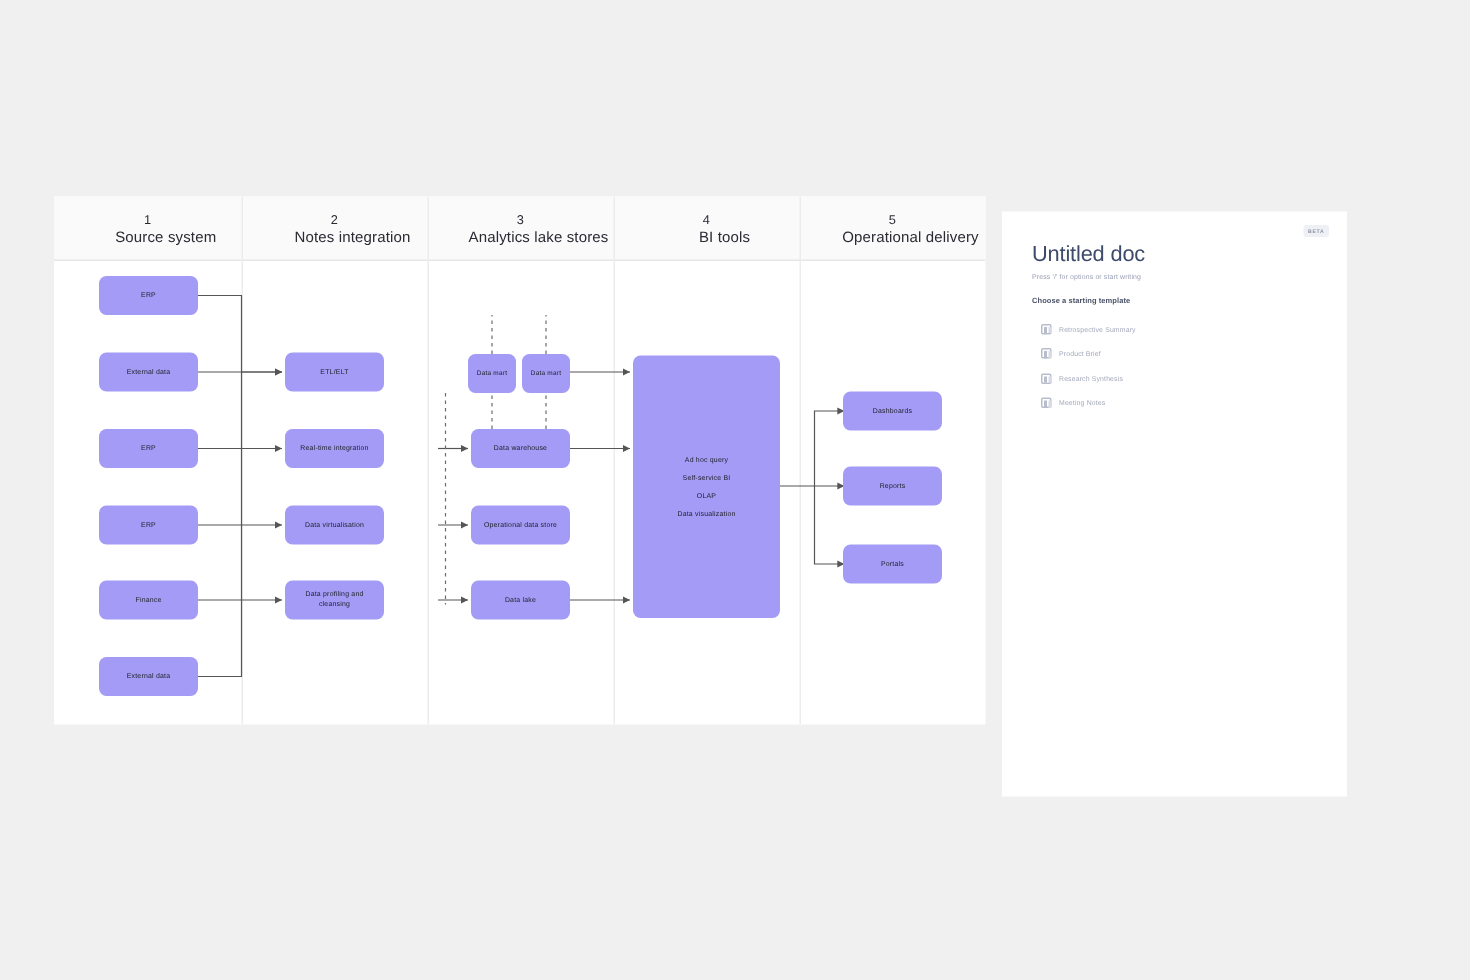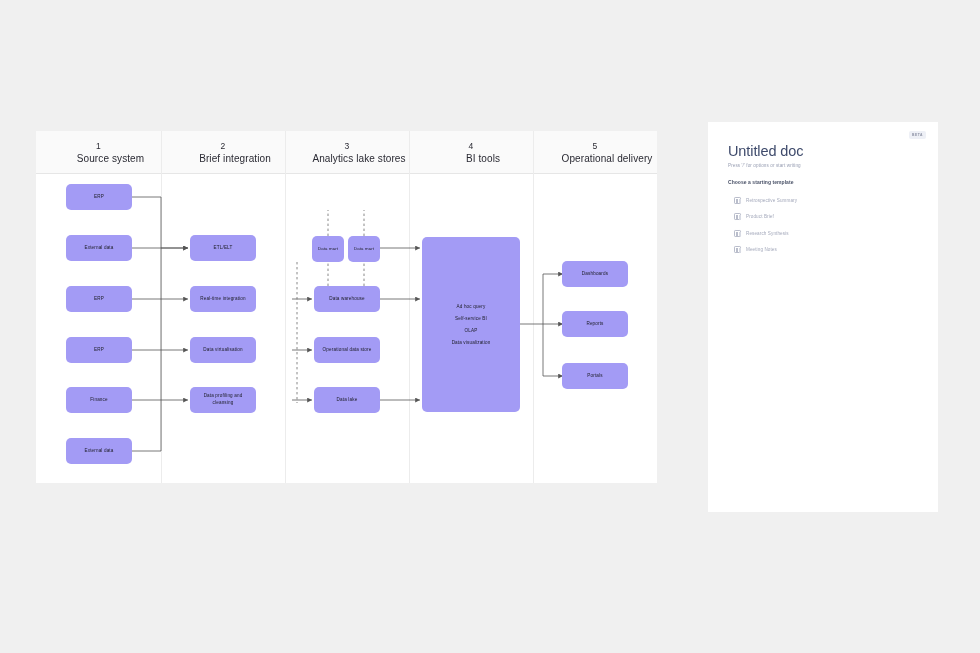--- a/index.html
+++ b/index.html
@@ -68,24 +68,23 @@
     font-size: 4.6px;
     letter-spacing: .15px;
   }
   .node-bi span { display: block; white-space: nowrap; }
 
   svg.wires { position: absolute; left: 0; top: 0; width: 621px; height: 352px; }
 
   
   #doc-panel {
     position: absolute;
-    left: 668px; top: 122px;
+    left: 668px; top: 141px;
     width: 230px; height: 390px;
     background: #ffffff;
-    margin-left: 40px;
   }
   #beta-badge {
     position: absolute; right: 12px; top: 9px;
     font-size: 3.4px; font-weight: bold;
     letter-spacing: .5px;
     color: #8b90a3;
     background: #eef0f6;
     border-radius: 2px;
     padding: 2px 3px;
   }
@@ -135,21 +134,21 @@
 
   <div id="diagram-panel">
 
     <div id="swimlane-header">
       <div class="lane-head" style="left:0px;width:125px;">
         <div class="lane-num">1</div>
         <div class="lane-title">Source system</div>
       </div>
       <div class="lane-head" style="left:125px;width:124px;">
         <div class="lane-num">2</div>
-        <div class="lane-title">Brief integration</div>
+        <div class="lane-title">Notes integration</div>
       </div>
       <div class="lane-head" style="left:249px;width:124px;">
         <div class="lane-num">3</div>
         <div class="lane-title">Analytics lake stores</div>
       </div>
       <div class="lane-head" style="left:373px;width:124px;">
         <div class="lane-num">4</div>
         <div class="lane-title">BI tools</div>
       </div>
       <div class="lane-head" style="left:497px;width:124px;">

